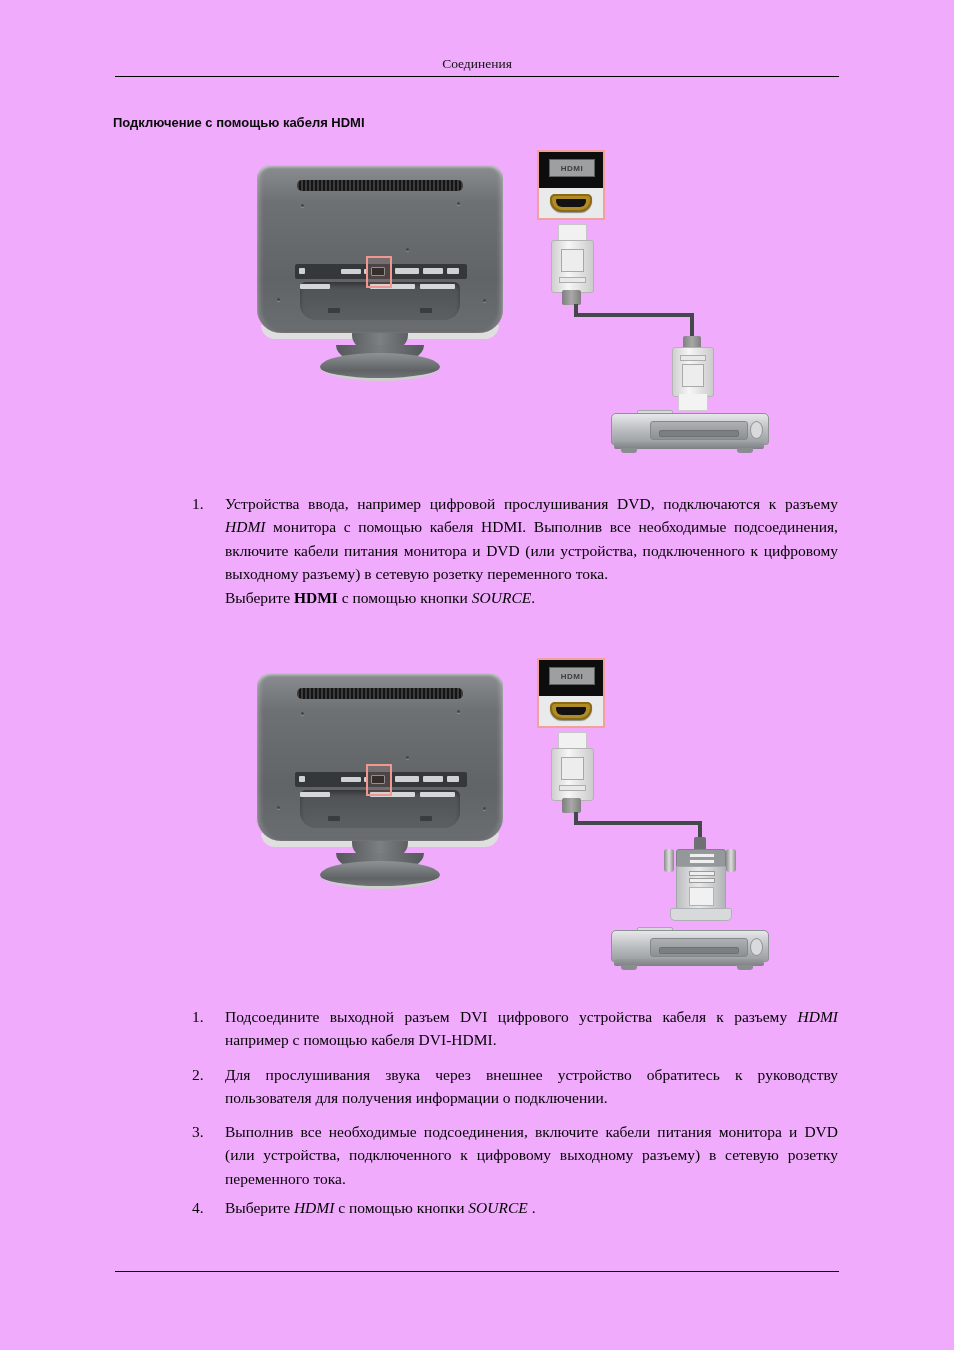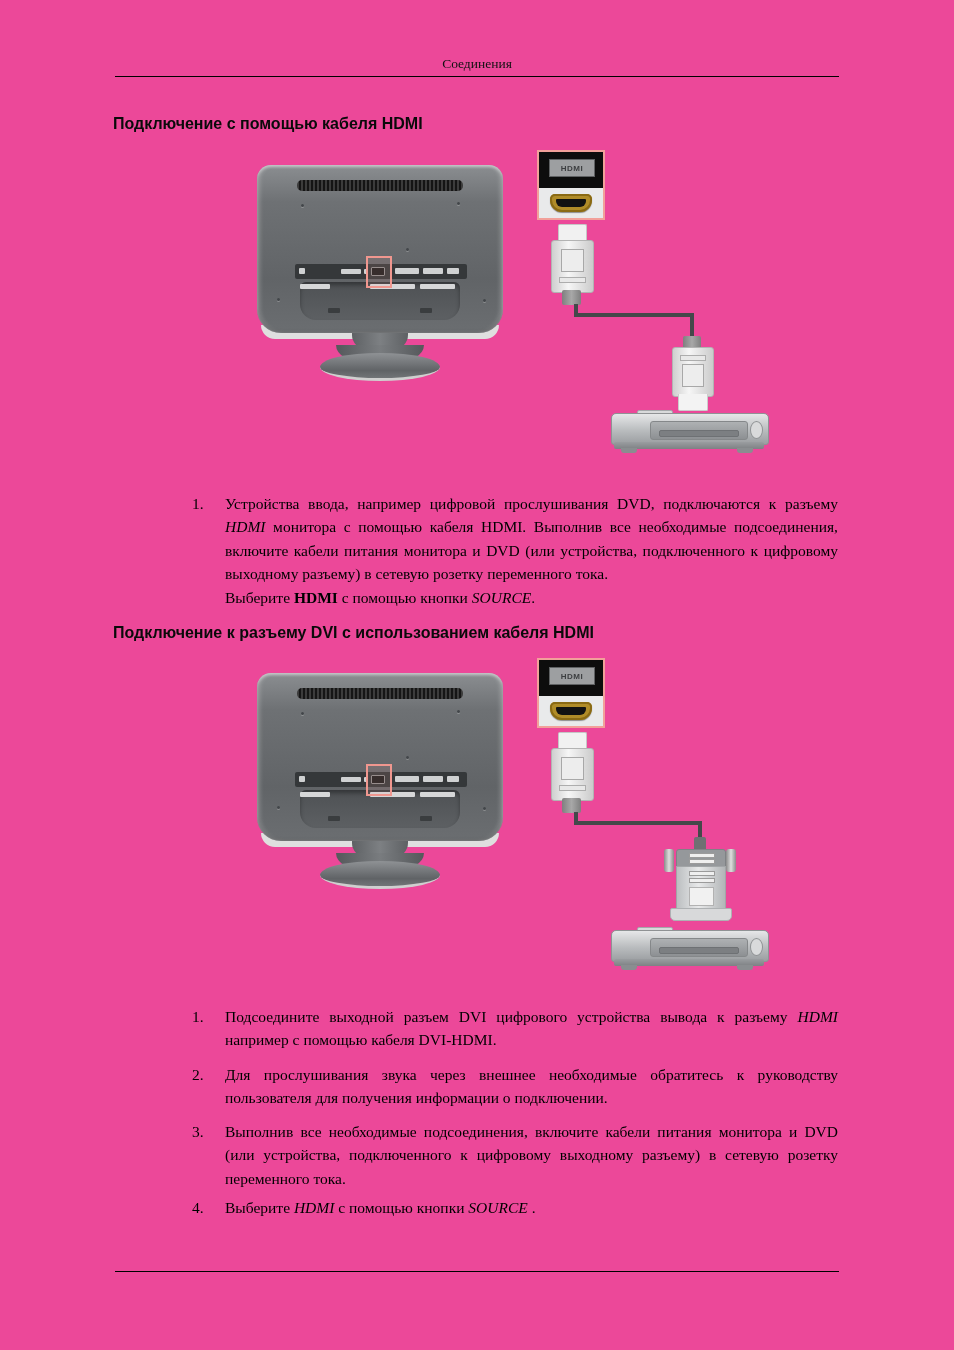--- a/index.html
+++ b/index.html
@@ -1,28 +1,28 @@
 <!DOCTYPE html>
 <html><head>
 <meta charset="utf-8">
 <style>
   html,body{margin:0;padding:0;background:#ffffff;}
-  .page{position:relative;width:954px;height:1350px;background:#ec4899;overflow:hidden;
+  .page{position:relative;width:954px;height:1350px;background:#f0abfc;overflow:hidden;
         font-family:"Liberation Serif",serif;color:#000;}
 
   
   .running-head{position:absolute;left:0;top:56px;width:954px;text-align:center;
                 font-size:13.5px;color:#111;}
   .rule{position:absolute;left:115px;width:724px;height:0;border-top:1.6px solid #000;}
   .rule.top{top:76px;}
   .rule.bottom{top:1271px;}
 
   
   .heading{position:absolute;left:113px;font-family:"Liberation Sans",sans-serif;
-           font-weight:bold;font-size:16px;color:#0a0a0a;white-space:nowrap;}
+           font-weight:bold;font-size:13px;color:#0a0a0a;white-space:nowrap;}
 
   
   .step{position:absolute;font-size:15.5px;line-height:23.4px;}
   .step .num{position:absolute;left:192px;top:0;}
   .step .txt{position:absolute;left:225px;top:0;width:613px;text-align:justify;}
   .step .txt.last{text-align:left;}
   .it{font-style:italic;}
   .bd{font-weight:bold;}
 
   
@@ -221,21 +221,20 @@
 
   <div class="step" style="top:492px;">
     <span class="num">1.</span>
     <span class="txt"><span>Устройства ввода, например цифровой прослушивания DVD, подключаются к разъему </span><span class="it">HDMI</span><span> монитора с помощью кабеля HDMI. Выполнив все необходимые подсоединения, включите кабели питания монитора и DVD (или устройства, подключенного к цифровому выходному разъему) в сетевую розетку переменного тока.</span></span>
   </div>
 
   <div class="step" style="top:586px;">
     <span class="txt last"><span>Выберите </span><span class="bd">HDMI</span><span> с помощью кнопки </span><span class="it">SOURCE</span><span>.</span></span>
   </div>
 
-  <div class="heading" style="top:624px;">Подключение к разъему DVI с использованием кабеля HDMI</div>
 
   <div class="diagram" style="top:673px;">
     <div class="mon-rim"></div>
     <div class="neck-upper"></div>
     <div class="neck-flare"></div>
     <div class="stand-base"></div>
     <div class="mon-body">
       <div class="vent"></div>
       <div class="screw" style="left:44px;top:39px;"></div>
       <div class="screw" style="left:200px;top:37px;"></div>
@@ -304,26 +303,26 @@
         <div class="dvd-knob"></div>
       </div>
       <div class="dvd-base"></div>
       <div class="dvd-foot" style="left:10px;"></div>
       <div class="dvd-foot" style="left:126px;"></div>
     </div>
   </div>
 
   <div class="step" style="top:1005px;">
     <span class="num">1.</span>
-    <span class="txt"><span>Подсоедините выходной разъем DVI цифрового устройства вывода к разъему </span><span class="it">HDMI</span><span> например с помощью кабеля DVI-HDMI.</span></span>
+    <span class="txt"><span>Подсоедините выходной разъем DVI цифрового устройства кабеля к разъему </span><span class="it">HDMI</span><span> например с помощью кабеля DVI-HDMI.</span></span>
   </div>
 
   <div class="step" style="top:1063px;">
     <span class="num">2.</span>
-    <span class="txt">Для прослушивания звука через внешнее необходимые обратитесь к руководству пользователя для получения информации о подключении.</span>
+    <span class="txt">Для прослушивания звука через внешнее устройство обратитесь к руководству пользователя для получения информации о подключении.</span>
   </div>
 
   <div class="step" style="top:1120px;">
     <span class="num">3.</span>
     <span class="txt">Выполнив все необходимые подсоединения, включите кабели питания монитора и DVD (или устройства, подключенного к цифровому выходному разъему) в сетевую розетку переменного тока.</span>
   </div>
 
   <div class="step" style="top:1196px;">
     <span class="num">4.</span>
     <span class="txt last"><span>Выберите </span><span class="it">HDMI</span><span> с помощью кнопки </span><span class="it">SOURCE</span><span> .</span></span>

